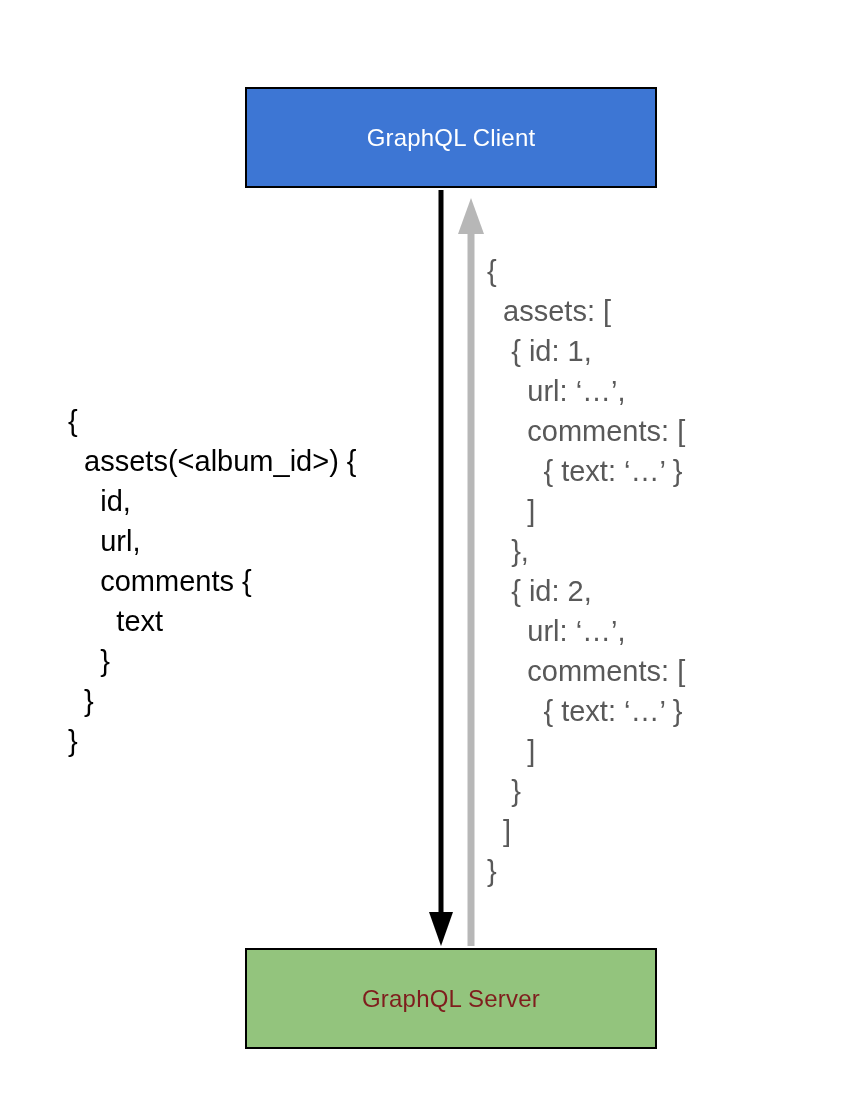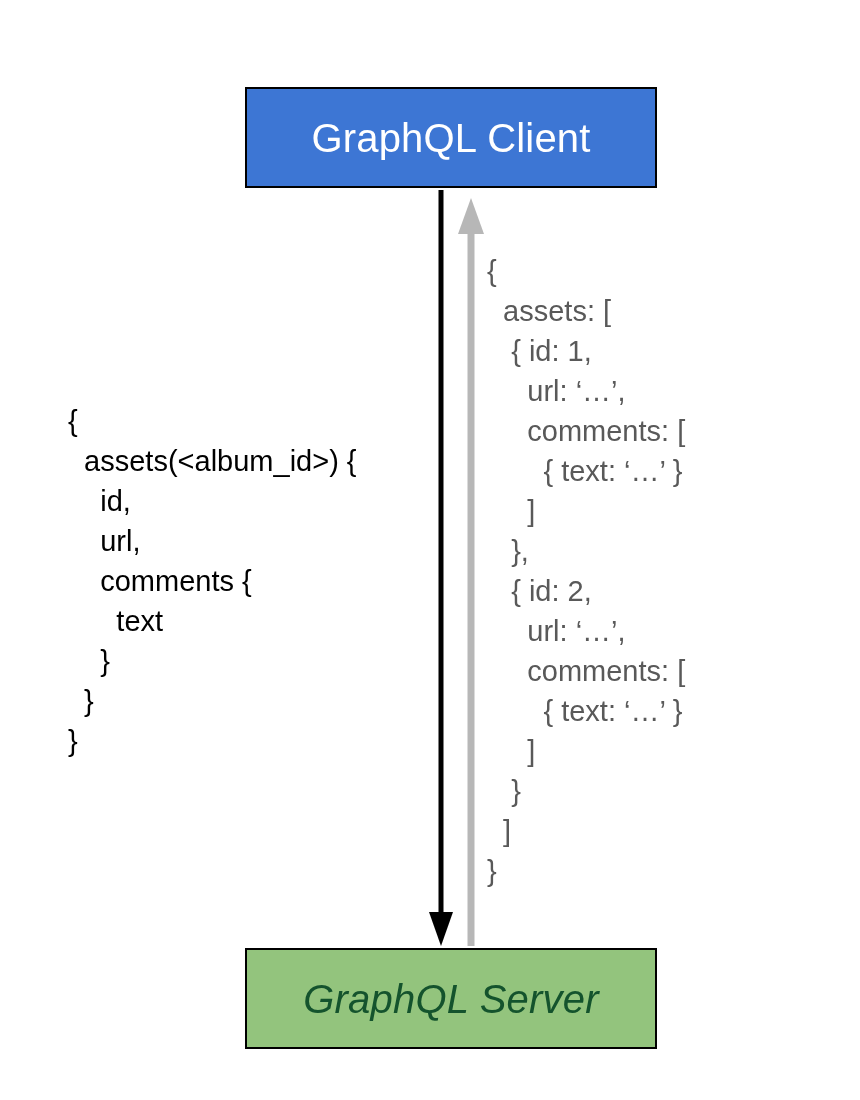--- a/index.html
+++ b/index.html
@@ -22,21 +22,21 @@
   
   .node {
     position: absolute;
     box-sizing: border-box;
     border: 2px solid #000000;
     display: flex;
     align-items: center;
     justify-content: center;
   }
   .node-label {
-    font-size: 40px;
+    font-size: 24px;
     line-height: 1;
     letter-spacing: 0.2px;
     white-space: nowrap;
   }
 
   #client-node {
     left: 245px;
     top: 87px;
     width: 412px;
     height: 101px;
@@ -44,21 +44,21 @@
   }
   #client-node .node-label { color: #ffffff; }
 
   #server-node {
     left: 245px;
     top: 948px;
     width: 412px;
     height: 101px;
     background: #93c47d;
   }
-  #server-node .node-label { color: #14532d; font-style: italic; }
+  #server-node .node-label { color: #7f1d1d; }
 
   
   .arrow-svg {
     position: absolute;
     left: 0;
     top: 0;
     width: 860px;
     height: 1100px;
     pointer-events: none;
   }

